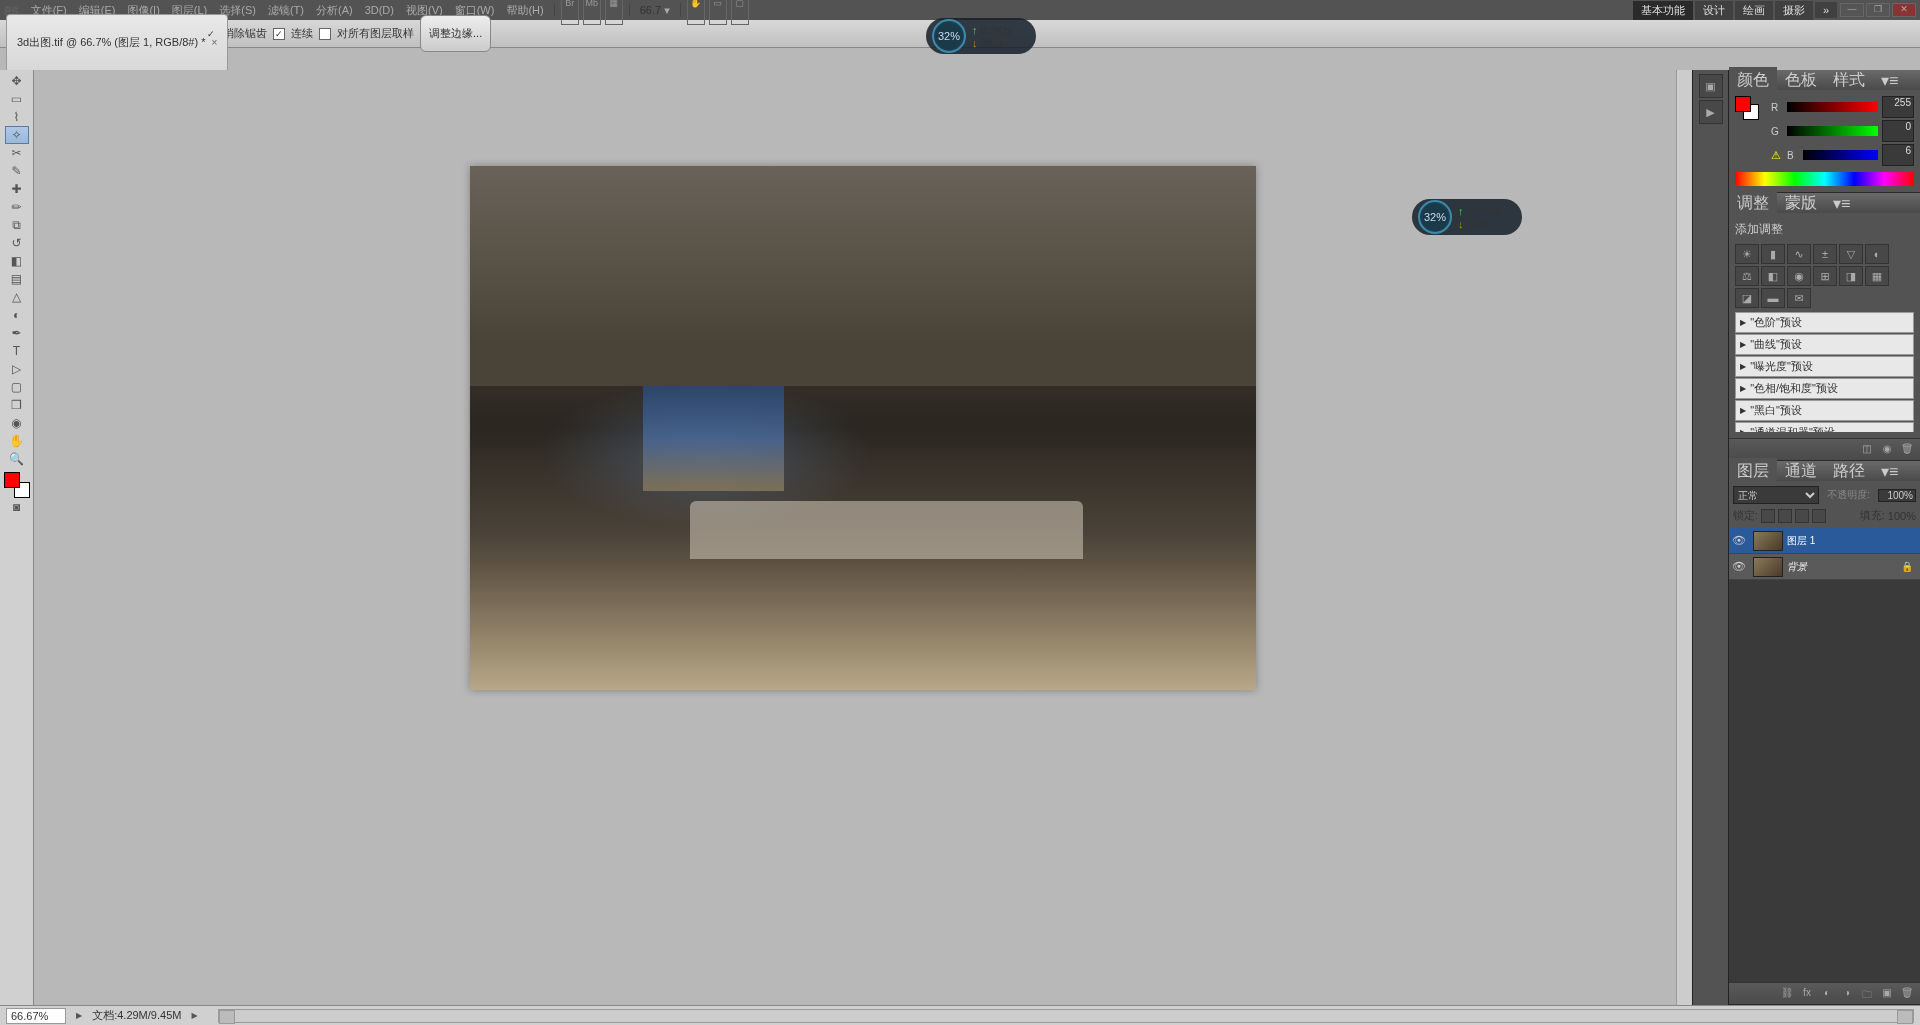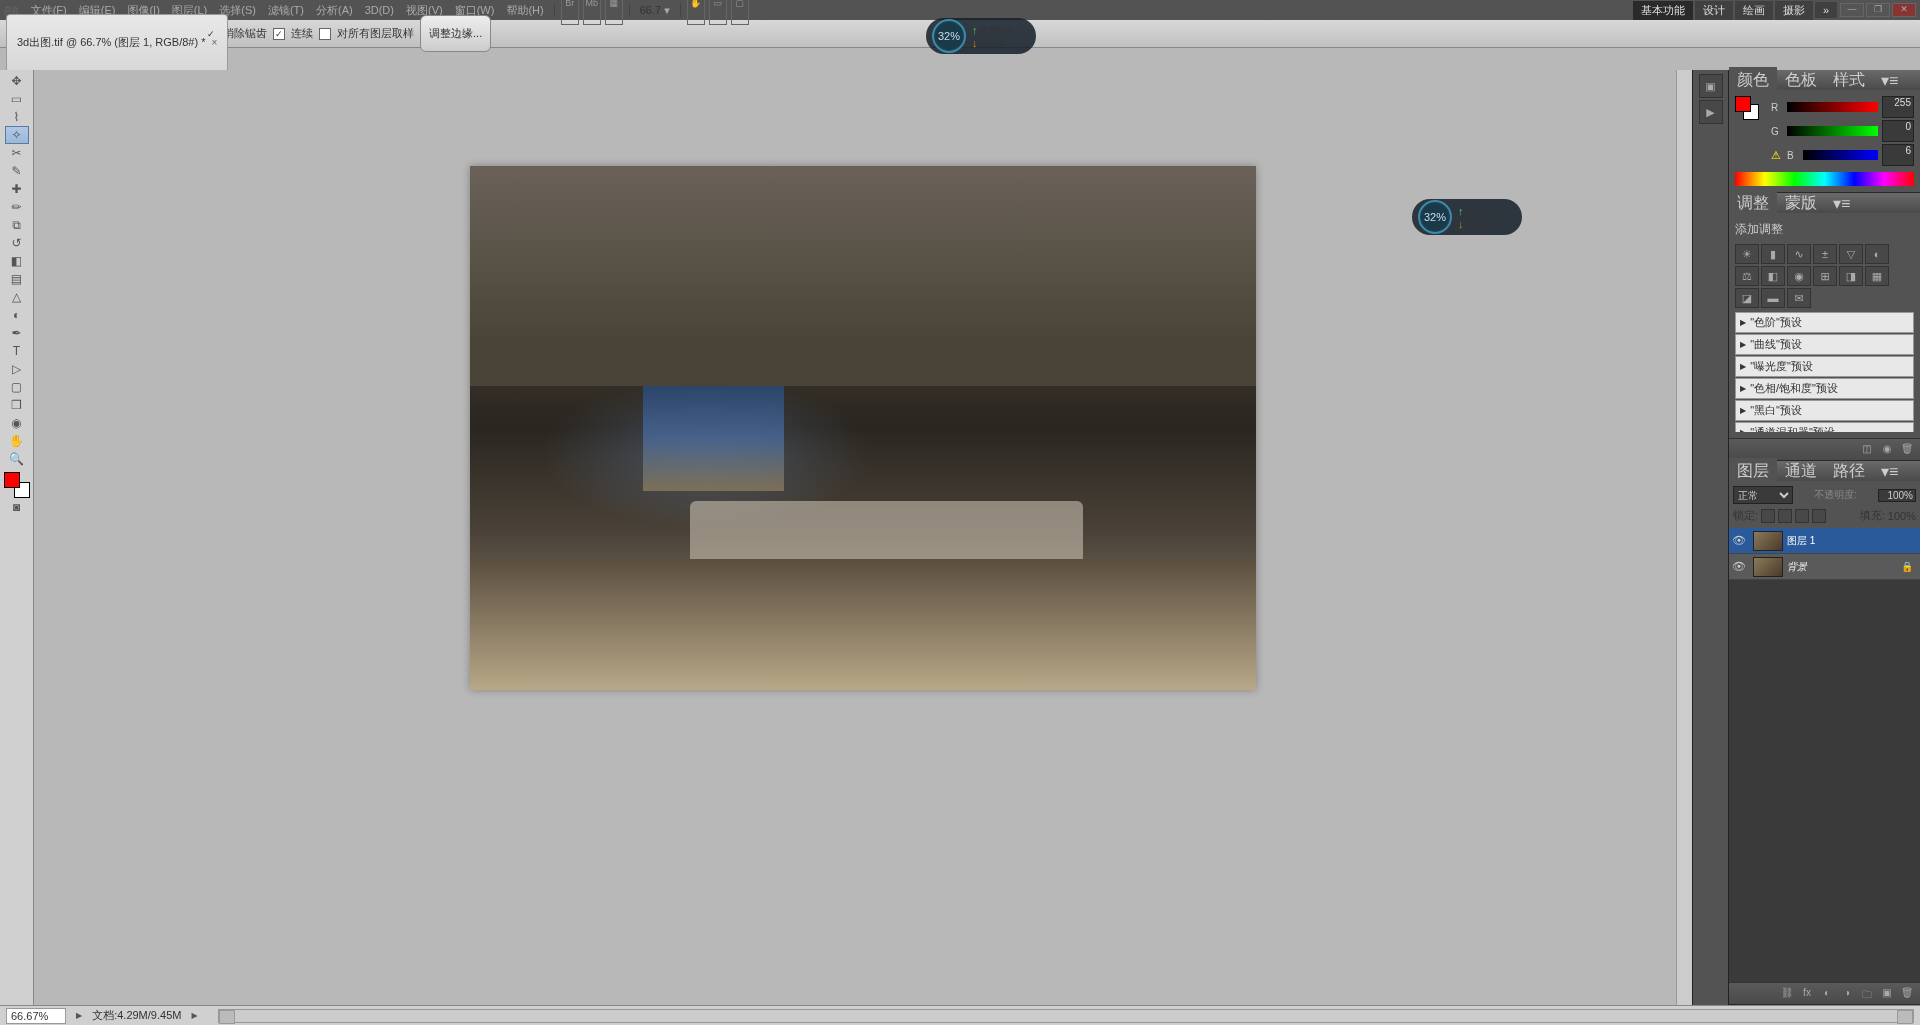--- a/index.html
+++ b/index.html
@@ -56,21 +56,21 @@
 .color-row .slider.b{background:linear-gradient(90deg,#000,#00f)}
 .color-row .val{width:32px;height:22px;background:#3a3a3a;border:1px solid #222;color:#ddd;text-align:right;padding:0 2px;font-size:10px}
 .color-row .warn{width:12px;color:#ff0}
 .spectrum{height:14px;background:linear-gradient(90deg,#f00,#ff0,#0f0,#0ff,#00f,#f0f,#f00);margin-top:4px}
 .adj-label{color:#ccc;font-size:12px;padding:2px 0}
 .adj-icons{display:flex;flex-wrap:wrap;gap:2px;padding:4px 0}
 .adj-icons .ai{width:24px;height:20px;background:#484848;border:1px solid #333;display:flex;align-items:center;justify-content:center;color:#aaa;font-size:11px}
 .preset-list{max-height:120px;overflow:auto}
 .preset{padding:2px 4px;background:#e8e8e8;border:1px solid #999;margin-bottom:1px;font-size:10px;color:#333;display:flex;align-items:center;gap:4px}
 .preset .tri{font-size:8px}
-.layer-opts{display:flex;align-items:center;gap:21px;padding:2px 0}
+.layer-opts{display:flex;align-items:center;gap:8px;padding:2px 0}
 .layer-opts select{flex:1;background:#3a3a3a;border:1px solid #222;color:#ccc;font-size:10px;height:18px}
 .layer-opts .olab{color:#888;font-size:10px}
 .layer-opts .oval{width:38px;background:#3a3a3a;border:1px solid #222;color:#ccc;font-size:10px;text-align:right;padding:0 2px}
 .lock-row{display:flex;align-items:center;gap:3px;padding:2px 0;color:#888;font-size:10px}
 .lock-row .li{width:14px;height:14px;background:#484848;border:1px solid #333}
 .layer{display:flex;align-items:center;height:26px;background:#5a5a5a;border-bottom:1px solid #444}
 .layer.sel{background:#2a5a9a}
 .layer .eye{width:20px;text-align:center;color:#ccc;font-size:11px}
 .layer .thumb{width:30px;height:20px;background:linear-gradient(135deg,#8a7a5a,#4a3a2a);border:1px solid #222;margin:0 4px}
 .layer .lname{color:#eee;font-size:10px}

